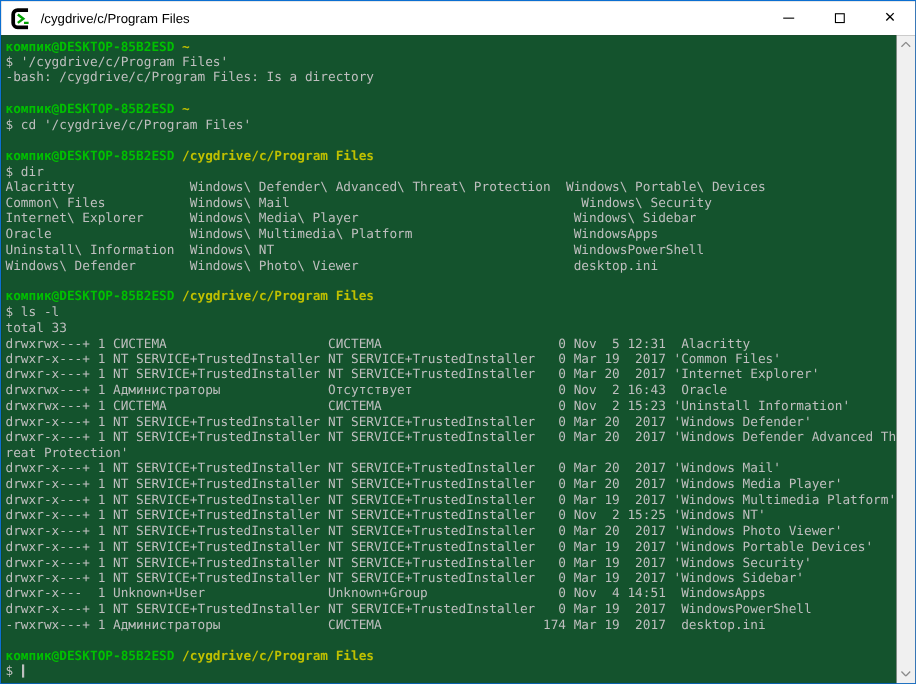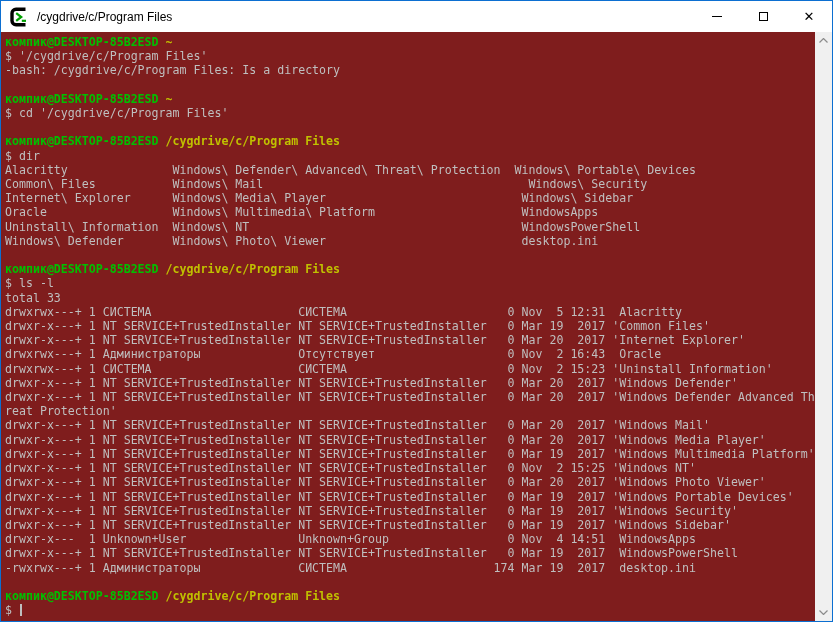--- a/index.html
+++ b/index.html
@@ -26,21 +26,21 @@
   .win-btn {
     width:46px; height:31px; display:flex; align-items:center; justify-content:center;
     color:#000; cursor: default; font-size: 13px;
   }
   .win-btn .glyph-min { display:block; width:10px; height:1px; background:#000; }
   .win-btn .glyph-max { display:block; width:9px; height:9px; border:1px solid #000; }
   .win-btn .glyph-close { font-size:13px; line-height:1; font-family:"DejaVu Sans", sans-serif; }
   
   .terminal {
     position:absolute; top:31px; left:0; right:17px; bottom:0;
-    background:#7f1d1d;
+    background:#14532d;
     padding: 3px 0 0 4px;
     font-size: 11.6px;
     line-height: 14.2px;
     white-space: pre;
     overflow: hidden;
   }
   .tline { min-height: 14.2px; white-space: pre; }
   .cursor {
     display:inline-block; width:2px; height:12px;
     background:#bfbfbf; vertical-align: -2px; margin-left:1px;

